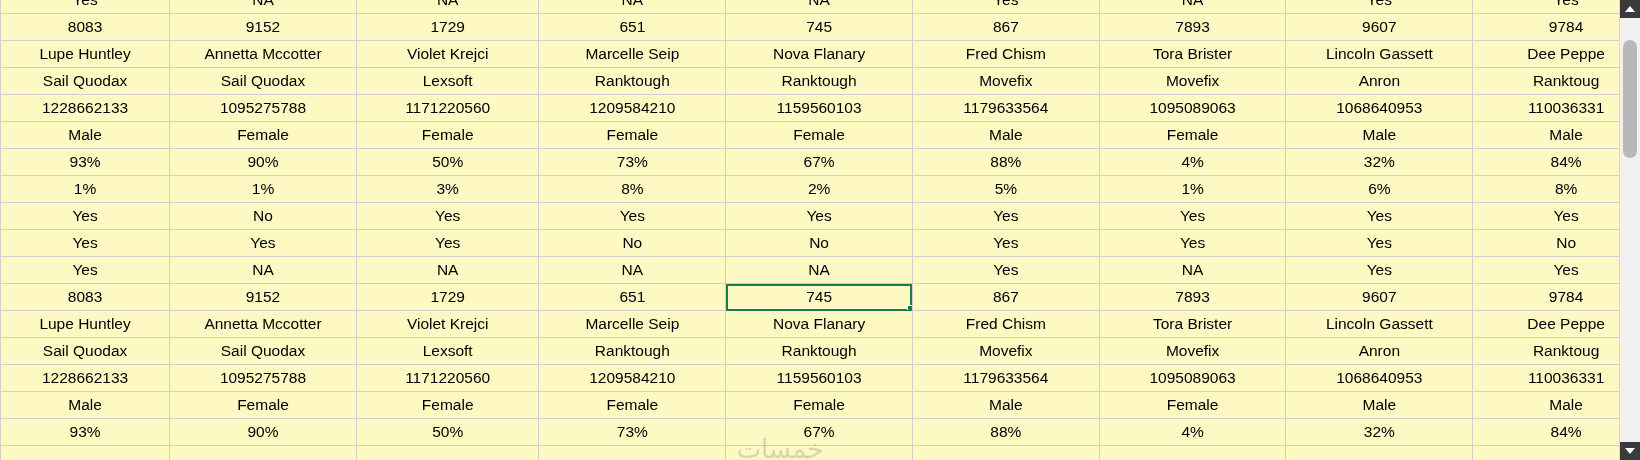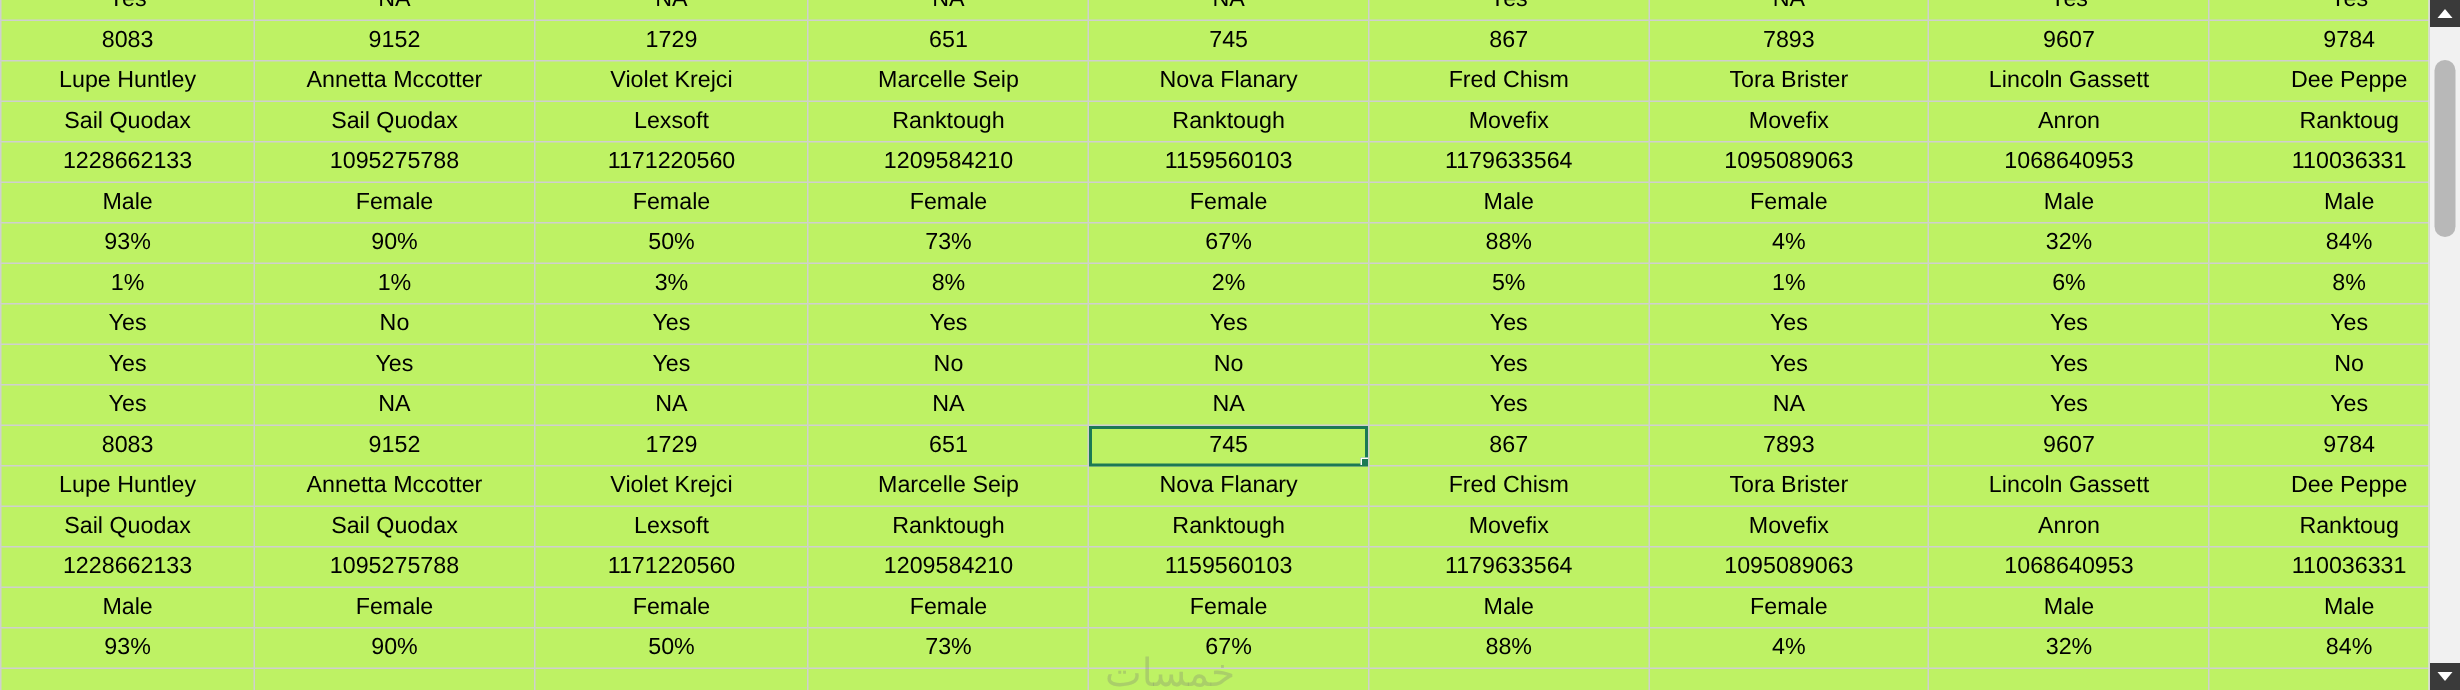--- a/index.html
+++ b/index.html
@@ -10,21 +10,21 @@
   body {
     width: 1640px;
     height: 460px;
     overflow: hidden;
     font-family: "Liberation Sans", sans-serif;
   }
   .sheet-viewport {
     position: relative;
     width: 1640px;
     height: 460px;
-    background: #bef264;
+    background: #fef9c3;
     overflow: hidden;
   }
   .grid-wrap {
     position: absolute;
     left: 0;
     top: 0;
     width: 1620px;
     height: 460px;
     overflow: hidden;
   }

